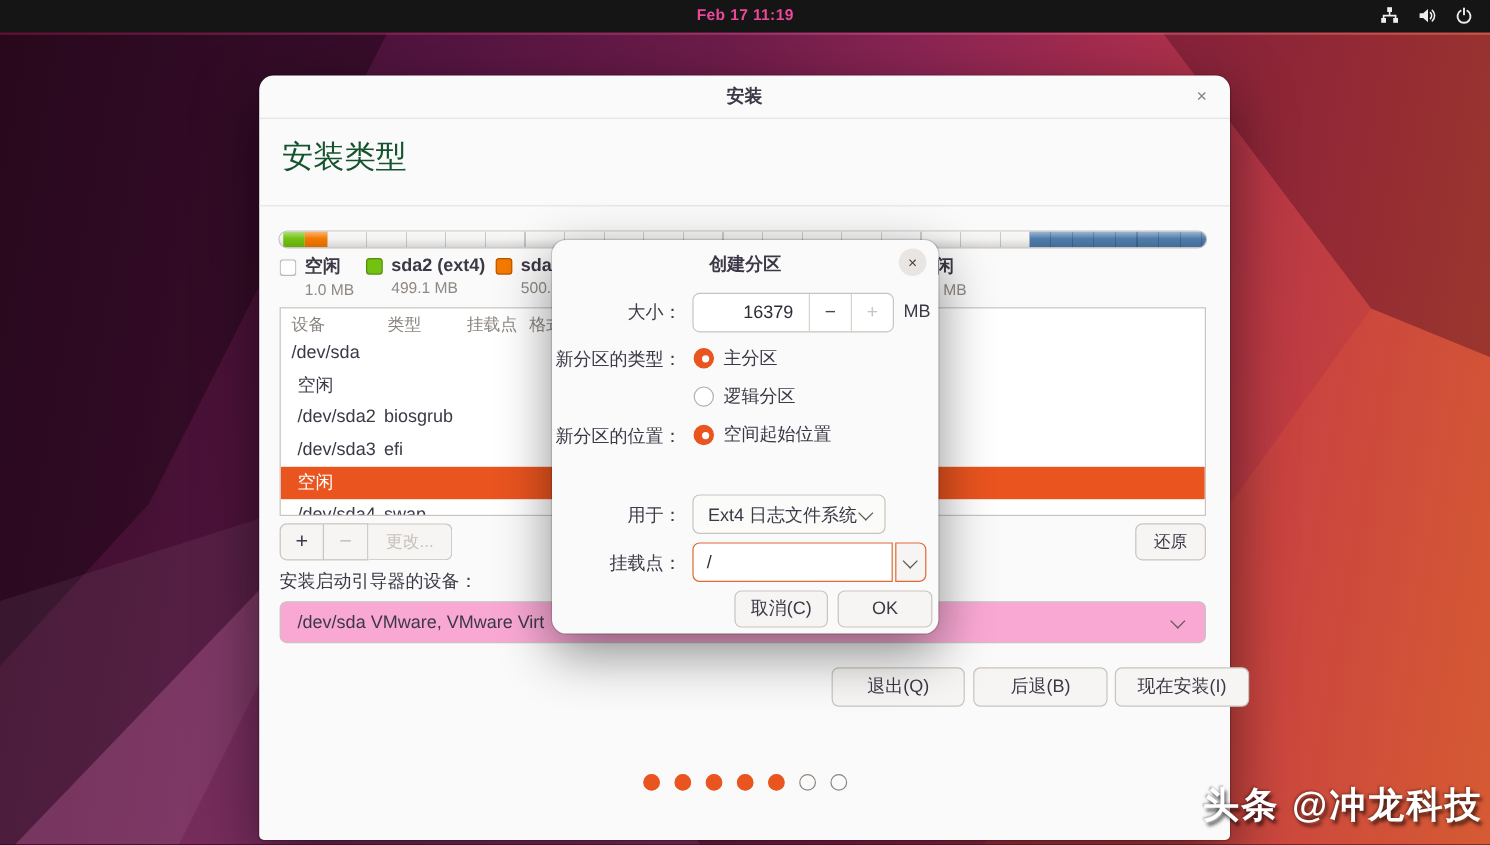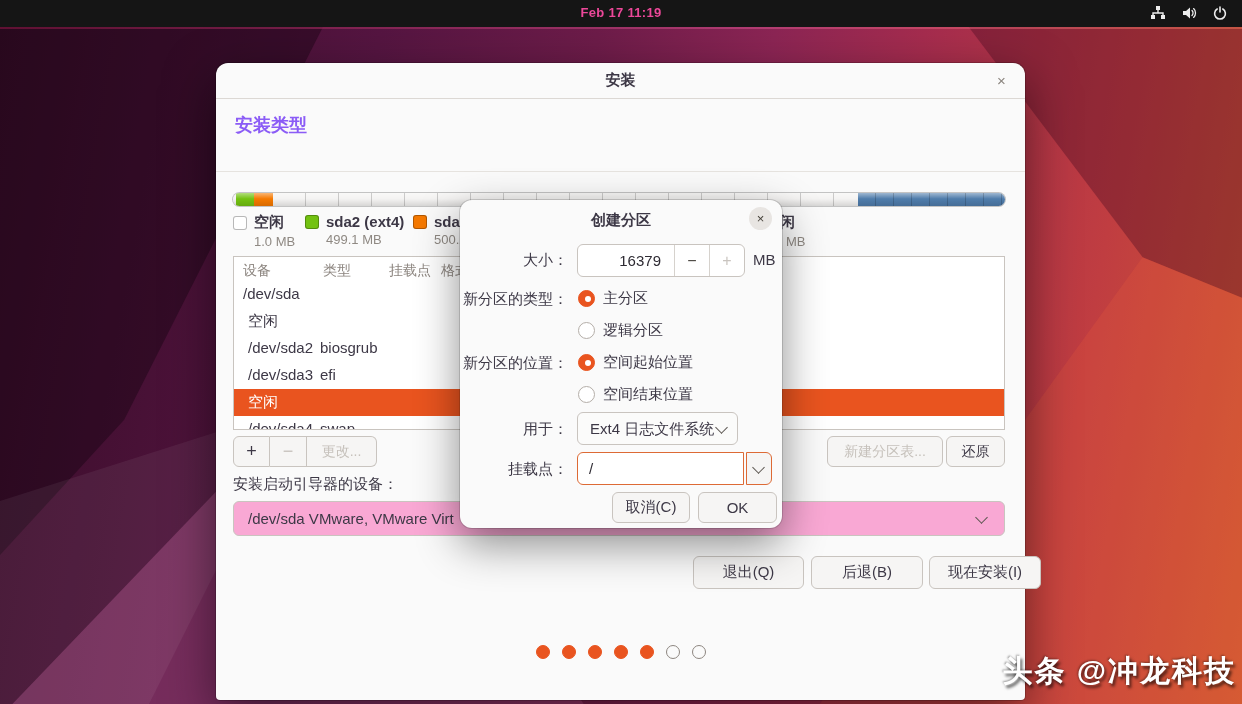--- a/index.html
+++ b/index.html
@@ -24,21 +24,21 @@
   .tray{position:absolute;right:14px;top:5px;display:flex;gap:15px;align-items:center;}
   .tray svg{display:block;}
 
   
   .win{position:absolute;left:216px;top:63px;width:809px;height:637px;background:#fafafa;
     border-radius:12px 12px 4px 4px;box-shadow:0 18px 50px rgba(0,0,0,.5),0 0 0 1px rgba(0,0,0,.18);z-index:10;}
   .titlebar{position:absolute;left:0;top:0;width:100%;height:35px;border-bottom:1px solid #dcd8d4;border-radius:12px 12px 0 0;}
   .win-title{position:absolute;left:0;right:0;top:8px;text-align:center;font-size:15px;font-weight:700;color:#3d3846;}
   .win-close{position:absolute;right:12px;top:6px;width:23px;height:23px;border-radius:50%;
     color:#8a847e;font-size:15px;line-height:23px;text-align:center;cursor:default;}
-  .page-heading{position:absolute;left:19px;top:50px;font-size:18px;color:#8b5cf6;font-weight:bold;}
+  .page-heading{position:absolute;left:19px;top:50px;font-size:26px;color:#14532d;}
   .head-divider{position:absolute;left:0;top:108px;width:100%;height:1px;background:#e6e3df;}
 
   
   .pbar{position:absolute;left:17px;top:130px;width:772px;height:13px;display:flex;border-radius:7px;overflow:hidden;
     box-shadow:0 0 0 1px rgba(0,0,0,.22), inset 0 -1px 2px rgba(0,0,0,.12);}
   .seg{height:100%;flex:0 0 auto;}
 
   
   .legend{position:absolute;left:17px;top:150px;width:772px;height:44px;}
   .leg-item{position:absolute;top:0;white-space:nowrap;}
@@ -235,21 +235,20 @@
             <span class="td-type">swap</span>
           </div>
         </div>
     </div>
 
     <div class="tool-group">
       <div class="btn tg-add">+</div>
       <div class="btn tg-rem disabled">−</div>
       <div class="btn tg-chg disabled">更改...</div>
     </div>
-    <div class="btn btn-newtable disabled">新建分区表...</div>
     <div class="btn btn-revert">还原</div>
 
     <div class="boot-label">安装启动引导器的设备：</div>
     <div class="boot-combo">
       <span class="boot-combo-text">/dev/sda   VMware, VMware Virt</span>
       <span class="chev boot-chev"></span>
     </div>
 
     <div class="btn footer-btn fb-quit">退出(Q)</div>
     <div class="btn footer-btn fb-back">后退(B)</div>
@@ -289,24 +288,20 @@
           <span class="radio-label">逻辑分区</span>
         </div>
       </div>
 
     <div class="dlg-label" style="top:154px;">新分区的位置：</div>
     <div class="radio-group" style="top:146px;">
         <div class="radio-row">
           <span class="radio on"></span>
           <span class="radio-label">空间起始位置</span>
         </div>
-        <div class="radio-row">
-          <span class="radio"></span>
-          <span class="radio-label">空间结束位置</span>
-        </div>
       </div>
 
     <div class="dlg-label" style="top:220px;">用于：</div>
     <div class="use-combo">
       <span class="use-text">Ext4 日志文件系统</span>
       <span class="chev use-chev"></span>
     </div>
 
     <div class="dlg-label" style="top:260px;">挂载点：</div>
     <div class="mount-entry">

